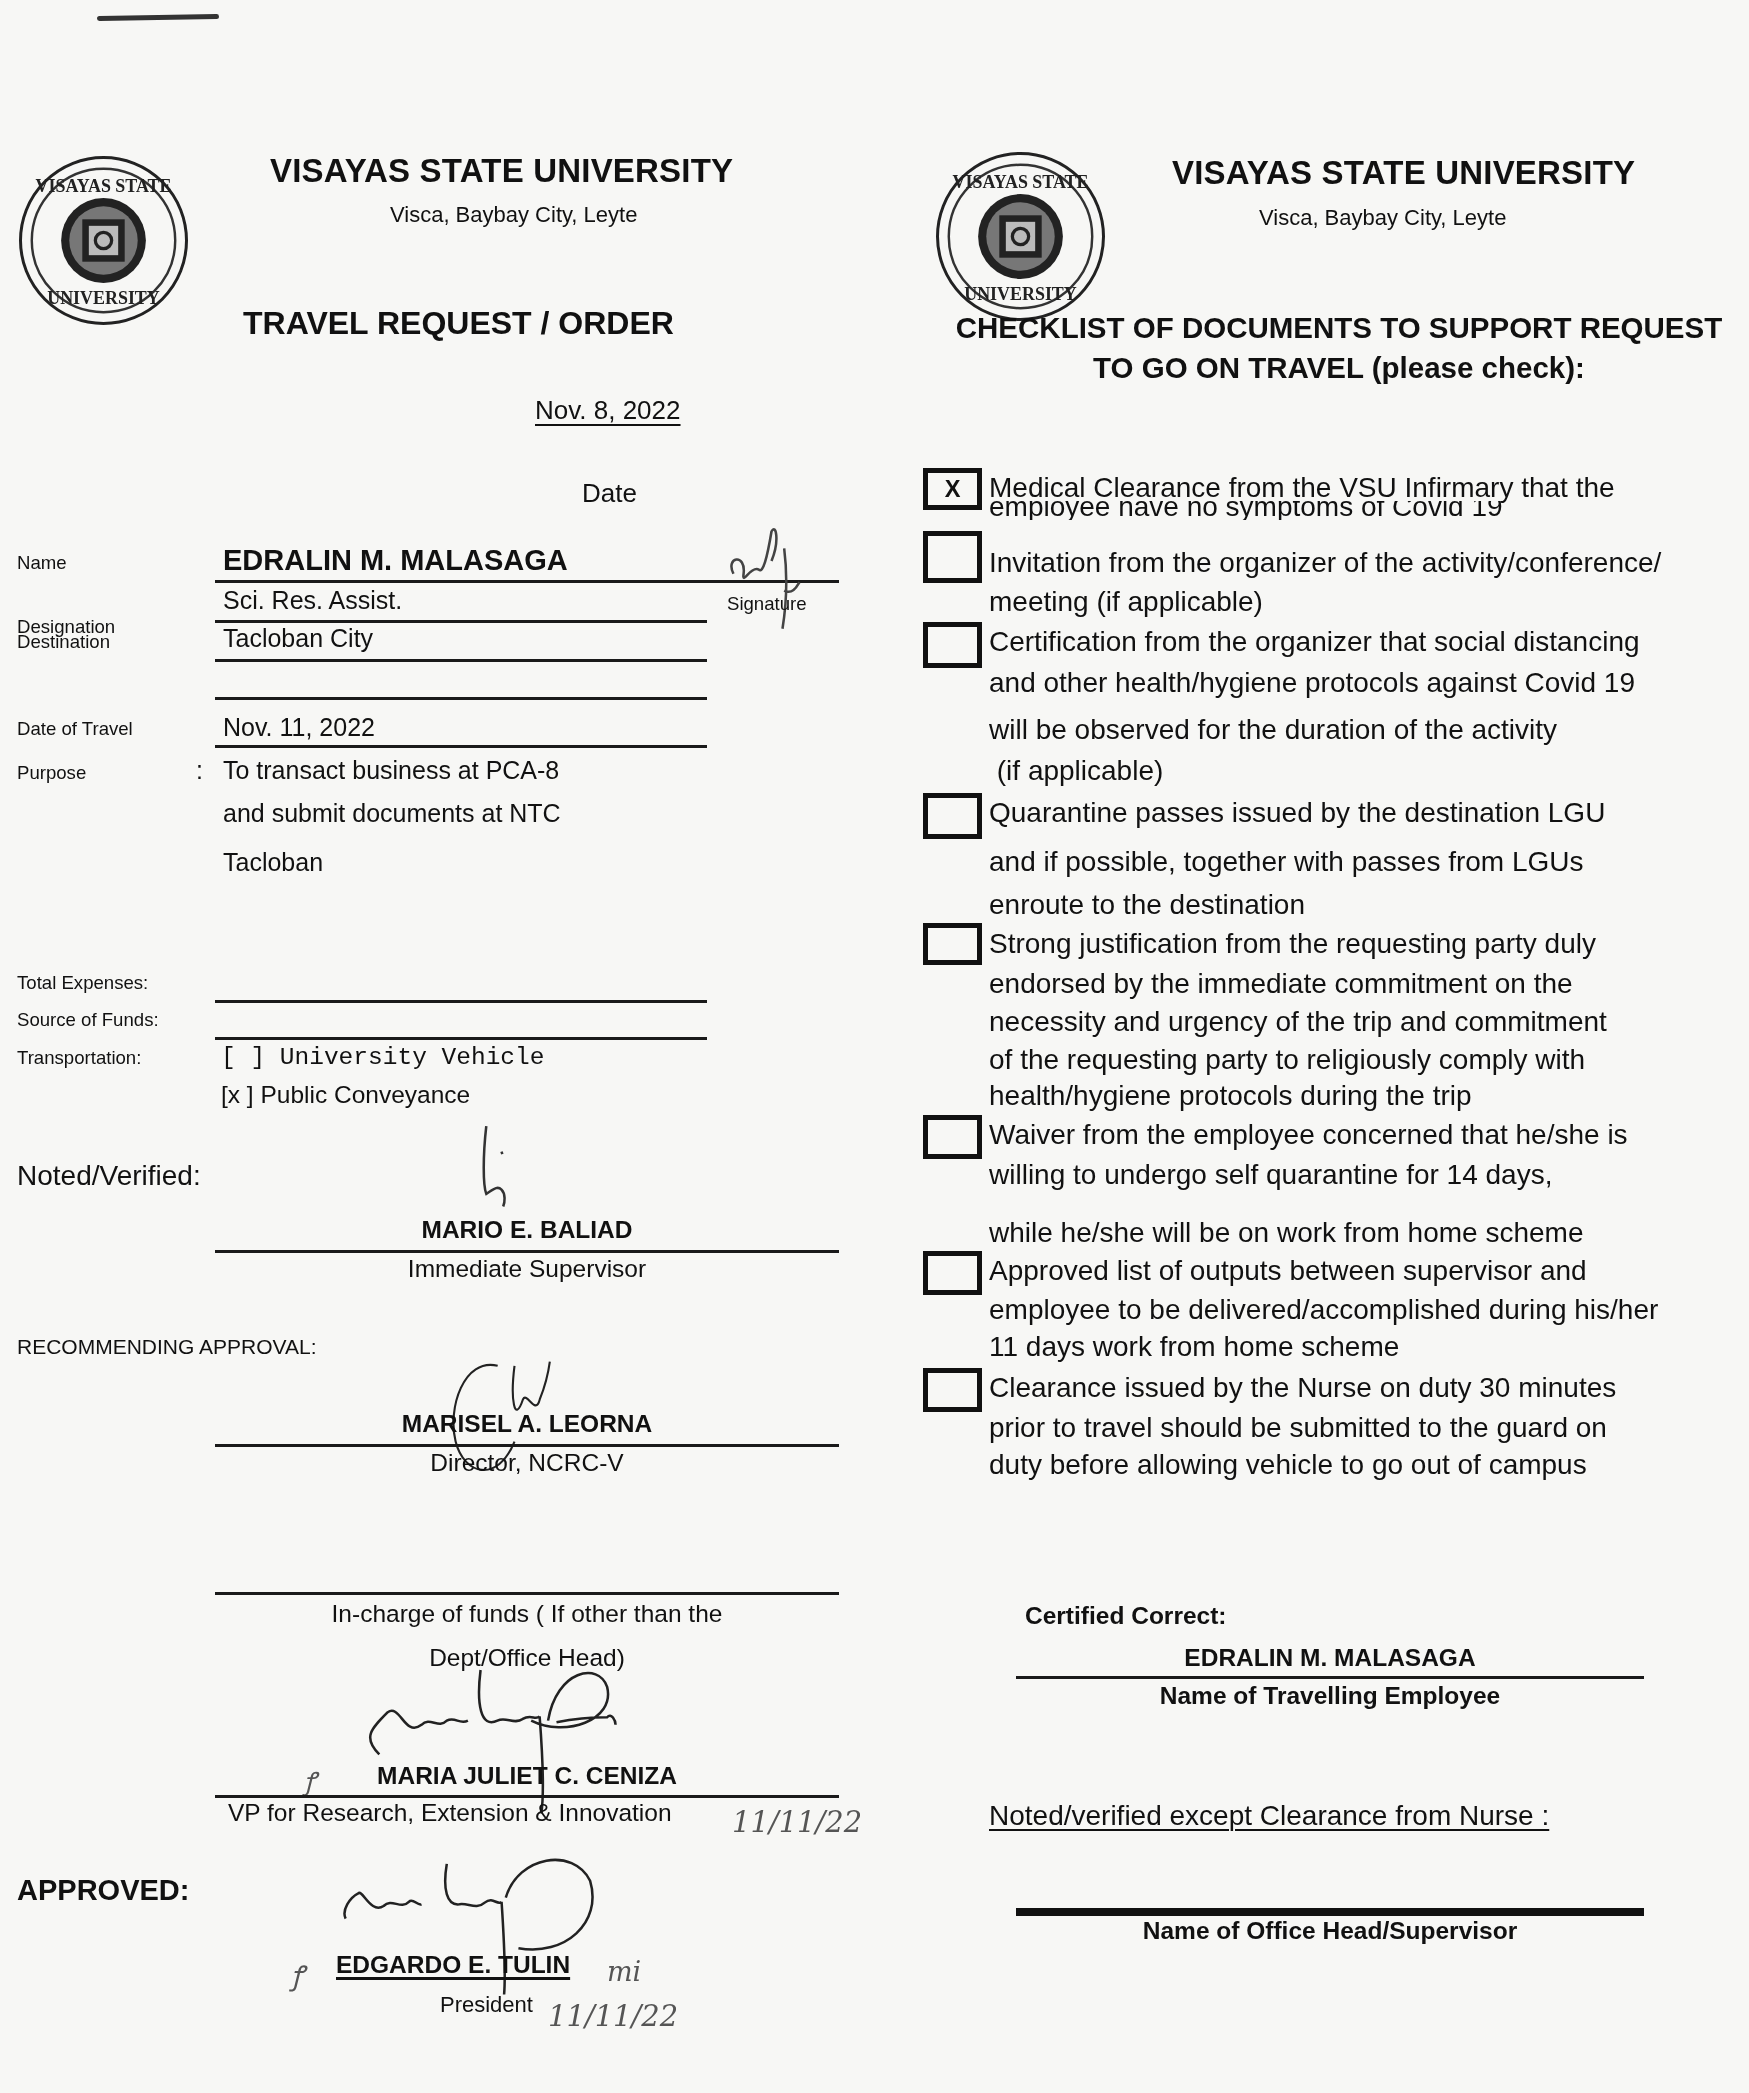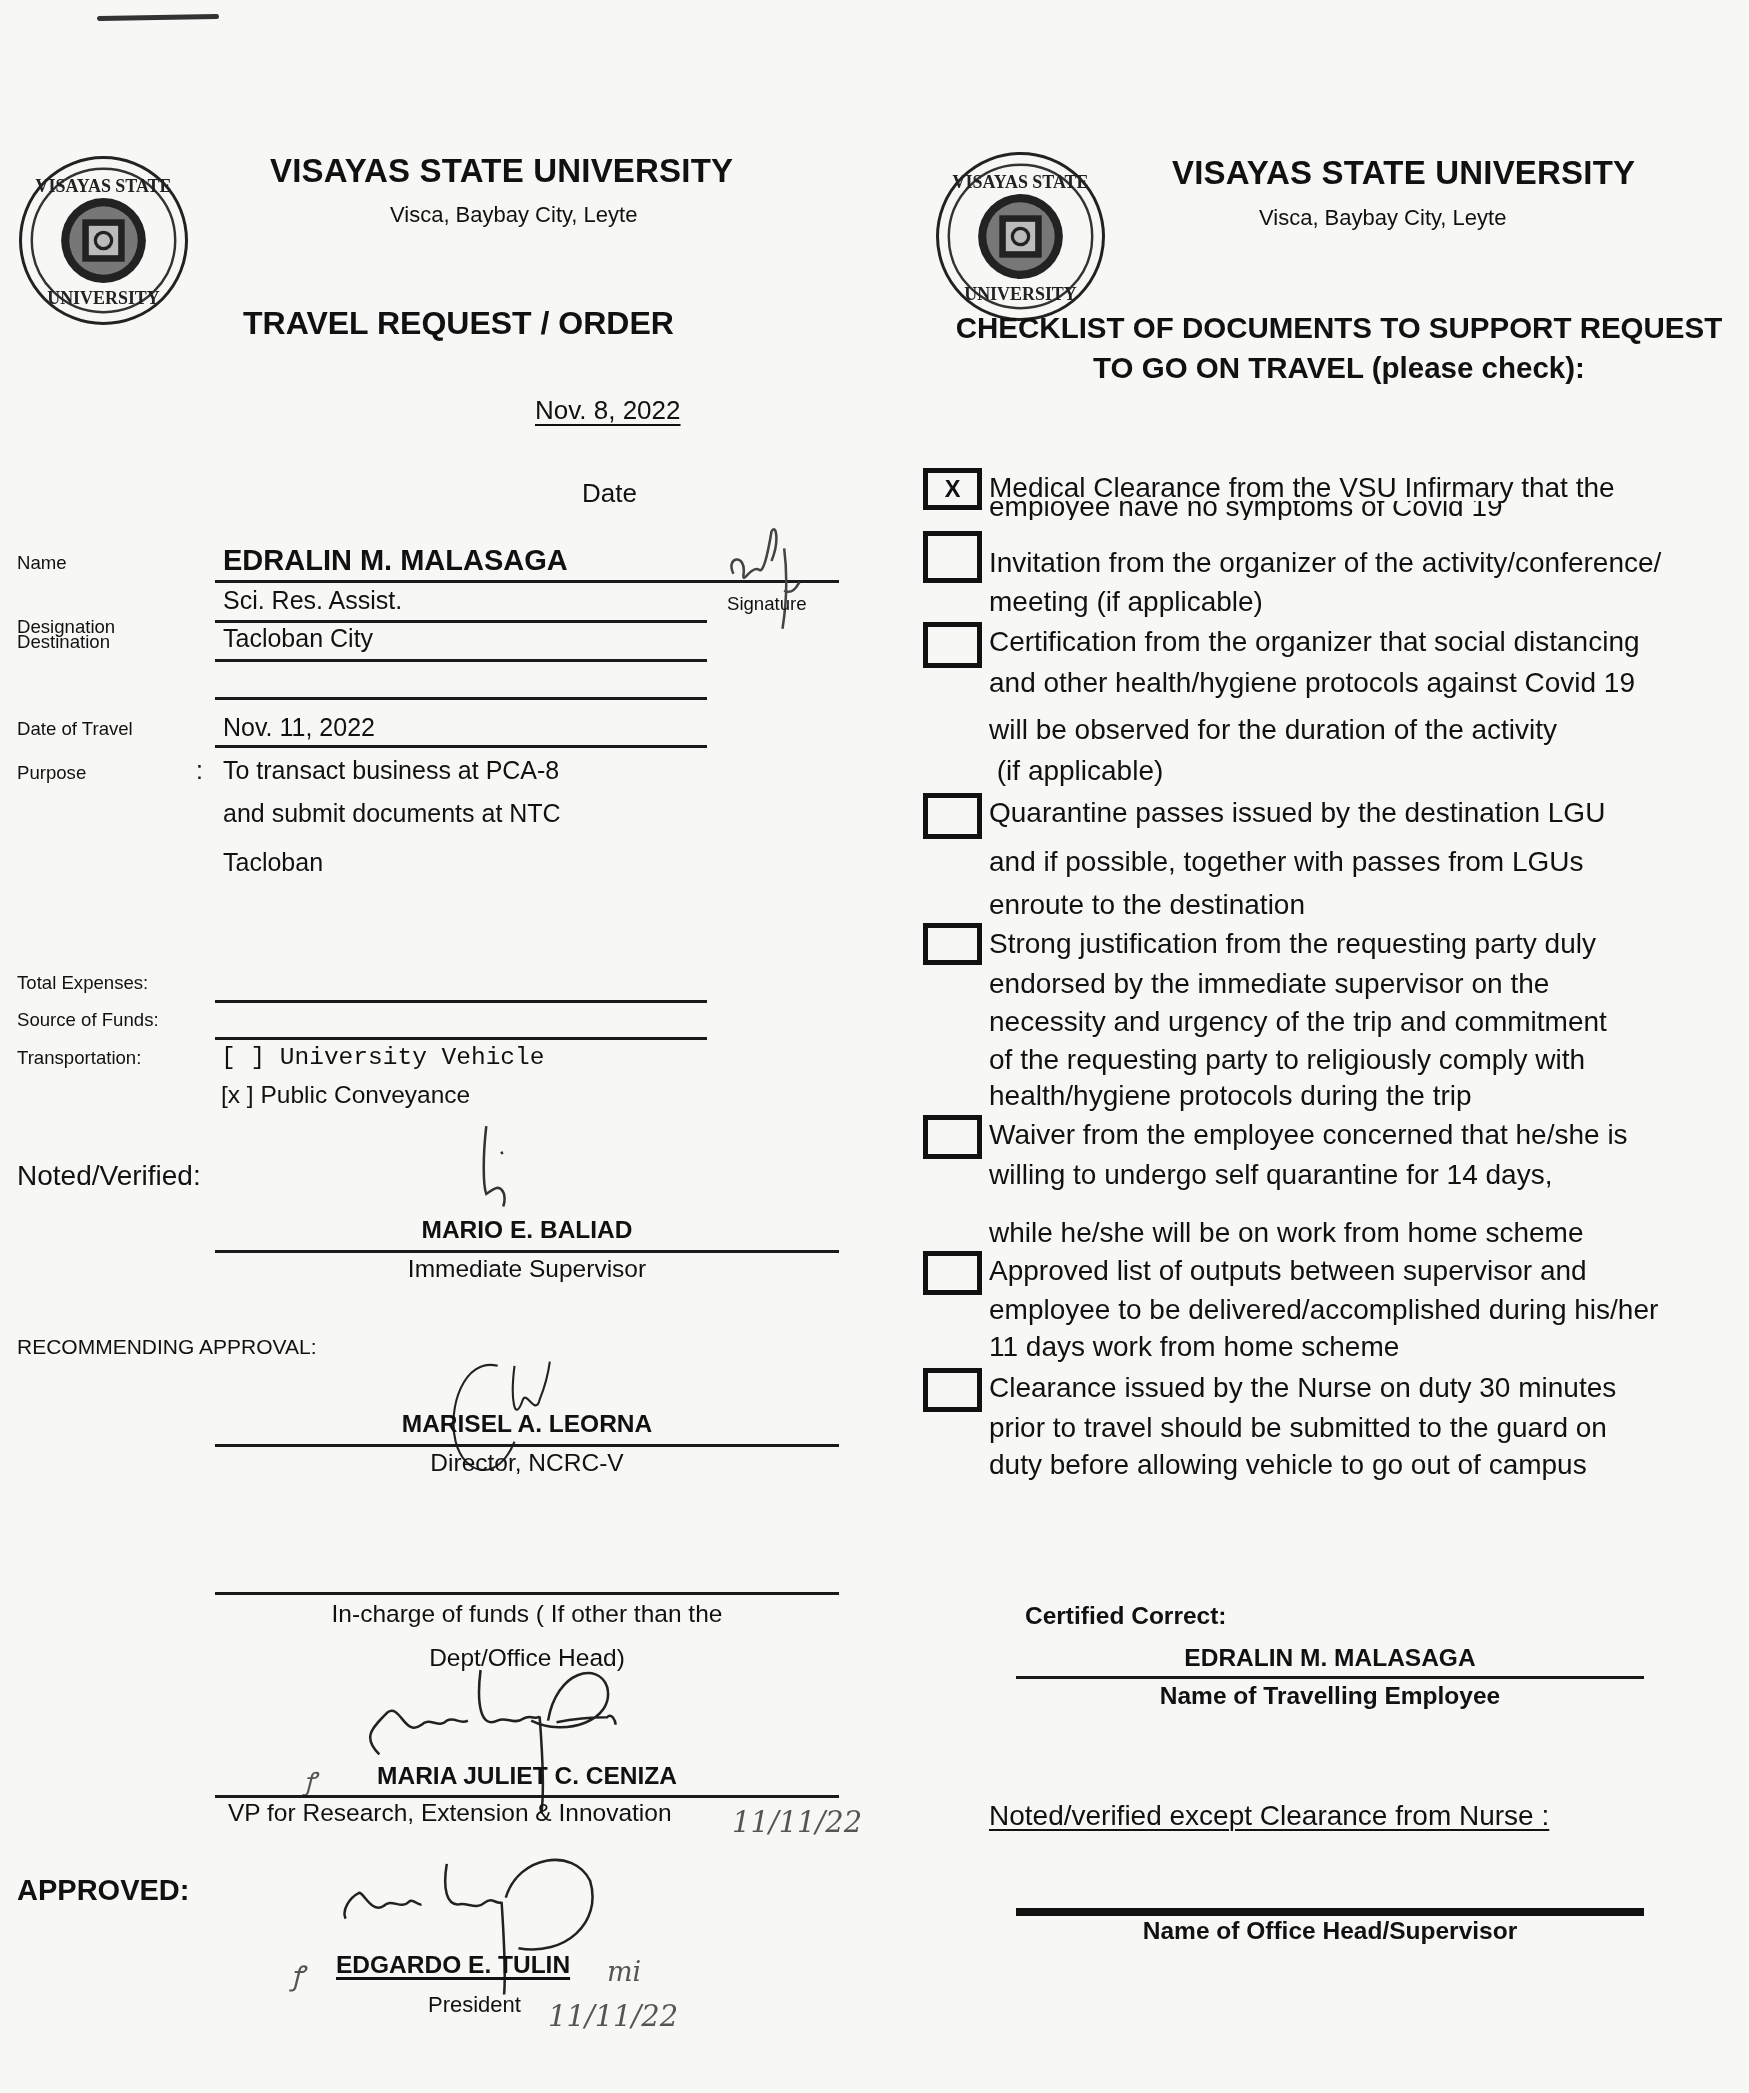--- a/index.html
+++ b/index.html
@@ -136,21 +136,21 @@
   <div class="abs line" style="left:215px;top:1795px;width:624px;"></div>
   <div class="abs sig-title" style="left:228px;top:1799px;">VP for Research, Extension &amp; Innovation</div>
   <div class="abs handwrite" style="left:732px;top:1805px;">11/11/22</div>
 
   <div class="abs approved" style="left:17px;top:1874px;">APPROVED:</div>
   <svg class="sig" style="left:337px;top:1847px;width:405px;height:177px;" viewBox="0 0 480 210" width="405" height="177">
     <path d="M10,85 C5,75 15,60 25,55 C30,50 40,80 55,70 C65,60 75,75 85,65 C90,60 95,70 100,68 M130,20 C125,50 130,70 145,68 C155,66 165,75 175,66 C185,58 190,70 195,65 M195,65 C198,110 200,150 198,175 M200,60 C215,10 280,0 300,40 C315,90 270,130 215,120" stroke="#222" stroke-width="3" fill="none"></path>
   </svg>
   <div class="abs handwrite" style="left:291px;top:1956px;font-size:27px;">ꝭ</div>
   <div class="abs sig-name u" style="left:336px;top:1951px;">EDGARDO E. TULIN</div>
-  <div class="abs sig-title" style="left:428px;top:1992px;font-size:22px;text-align:center;">President</div>
+  <div class="abs sig-title" style="left:440px;top:1992px;font-size:22px;text-align:center;">President</div>
   <div class="abs handwrite" style="left:607px;top:1956px;font-size:27px;">mi</div>
   <div class="abs handwrite" style="left:548px;top:1999px;">11/11/22</div>
 </div>
 
 <div>
   <div class="abs seal" style="left:936px;top:152px;">
     <svg viewBox="0 0 200 200">
       <circle cx="100" cy="100" r="88" fill="none" stroke="#333" stroke-width="3"></circle>
       <circle cx="100" cy="100" r="52" fill="#222"></circle>
       <circle cx="100" cy="100" r="42" fill="#777"></circle>
@@ -185,21 +185,21 @@
   <div class="abs chk-text" style="left:989px;top:710px;">will be observed for the duration of the activity</div>
   <div class="abs chk-text" style="left:989px;top:751px;white-space:pre;"> (if applicable)</div>
 
   <div class="abs chk-box" style="left:923px;top:793px;height:46px;"></div>
   <div class="abs chk-text" style="left:989px;top:793px;">Quarantine passes issued by the destination LGU</div>
   <div class="abs chk-text" style="left:989px;top:842px;">and if possible, together with passes from LGUs</div>
   <div class="abs chk-text" style="left:989px;top:885px;">enroute to the destination</div>
 
   <div class="abs chk-box" style="left:923px;top:923px;height:42px;"></div>
   <div class="abs chk-text" style="left:989px;top:924px;">Strong justification from the requesting party duly</div>
-  <div class="abs chk-text" style="left:989px;top:964px;">endorsed by the immediate supervisor on the</div>
+  <div class="abs chk-text" style="left:989px;top:964px;">endorsed by the immediate commitment on the</div>
   <div class="abs chk-text" style="left:989px;top:1002px;">necessity and urgency of the trip and commitment</div>
   <div class="abs chk-text" style="left:989px;top:1040px;">of the requesting party to religiously comply with</div>
   <div class="abs chk-text" style="left:989px;top:1076px;">health/hygiene protocols during the trip</div>
 
   <div class="abs chk-box" style="left:923px;top:1115px;height:44px;"></div>
   <div class="abs chk-text" style="left:989px;top:1115px;">Waiver from the employee concerned that he/she is</div>
   <div class="abs chk-text" style="left:989px;top:1155px;">willing to undergo self quarantine for 14 days,</div>
   <div class="abs chk-text" style="left:989px;top:1213px;">while he/she will be on work from home scheme</div>
 
   <div class="abs chk-box" style="left:923px;top:1251px;height:44px;"></div>

